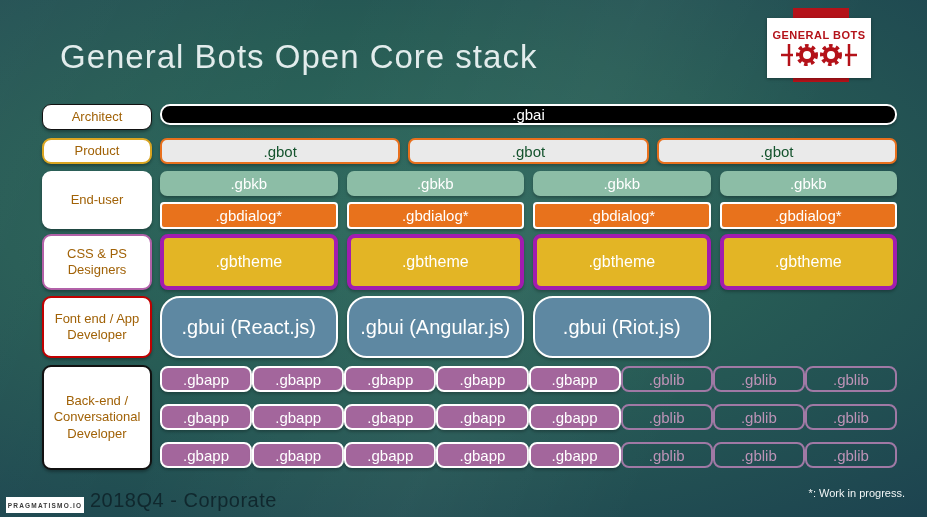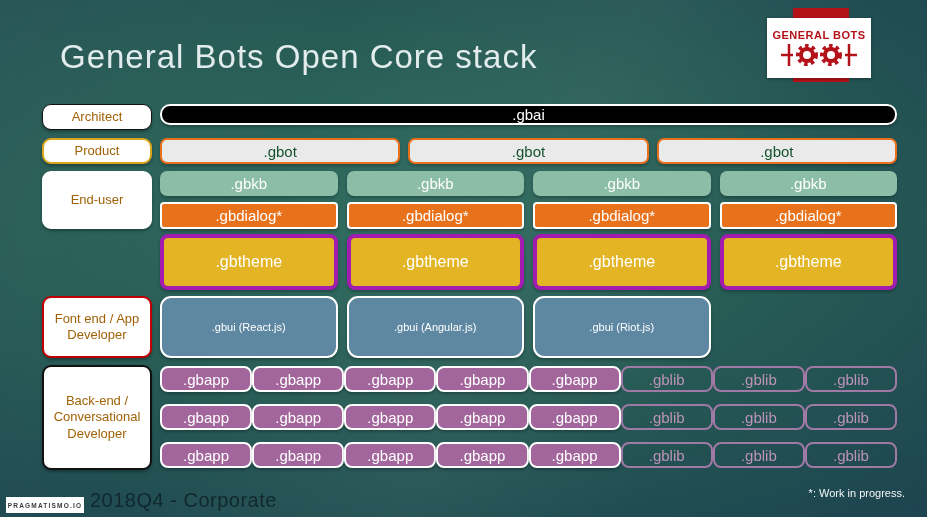--- a/index.html
+++ b/index.html
@@ -55,21 +55,21 @@
   .box{
     display:flex;align-items:center;justify-content:center;
     border-radius:7px;color:#fff;font-size:15px;box-sizing:border-box;
     box-shadow:0 2px 3px rgba(0,0,0,.25);
   }
   .box-gbai{background:#000;border:2px solid #fff;border-radius:10px;}
   .box-gbot{background:#eaeaea;border:2px solid #e8701d;color:#14532d;}
   .box-gbkb{background:#8cbda6;}
   .box-gbdialog{background:#e8721c;border:2px solid #fff;border-radius:4px;}
   .box-gbtheme{background:#e3b525;border:4px solid #a21caf;border-radius:8px;font-size:16px;}
-  .box-gbui{background:#5e88a2;border:2px solid #fff;border-radius:11px;font-size:11px;}
+  .box-gbui{background:#5e88a2;border:2px solid #fff;border-radius:20px;font-size:20px;}
   .box-gbapp{background:#a3669c;border:2px solid #fff;border-radius:8px;}
   .box-gblib{background:transparent;border:2px solid #a079a5;border-radius:8px;color:#bd93b7;box-shadow:none;}
 
   
   .footer-logo{
     position:absolute;left:6px;top:497px;width:78px;height:16px;background:#fff;
     display:flex;align-items:center;justify-content:center;
     font-size:6.5px;font-weight:bold;letter-spacing:1.2px;color:#3a3a3a;
   }
   .footer-left{
@@ -101,20 +101,21 @@
         <circle cx="51" cy="13" r="6" stroke-width="4"></circle>
         <line x1="69" y1="2" x2="69" y2="24" stroke-width="2.5"></line>
         <line x1="65" y1="13" x2="77" y2="13" stroke-width="2.5"></line>
       </g>
     </svg>
   </div>
 
   <div class="lbl" id="lbl-architect">Architect</div>
   <div class="lbl" id="lbl-product">Product</div>
   <div class="lbl" id="lbl-enduser">End-user</div>
+  <div class="lbl" id="lbl-designers">CSS &amp; PS Designers</div>
   <div class="lbl" id="lbl-frontend">Font end / App Developer</div>
   <div class="lbl" id="lbl-backend">Back-end / Conversational Developer</div>
 
   <div class="row" id="row-gbai">
     <div class="box box-gbai">.gbai</div>
   </div>
 
   <div class="row" id="row-gbot">
     <div class="box box-gbot">.gbot</div>
     <div class="box box-gbot">.gbot</div>

